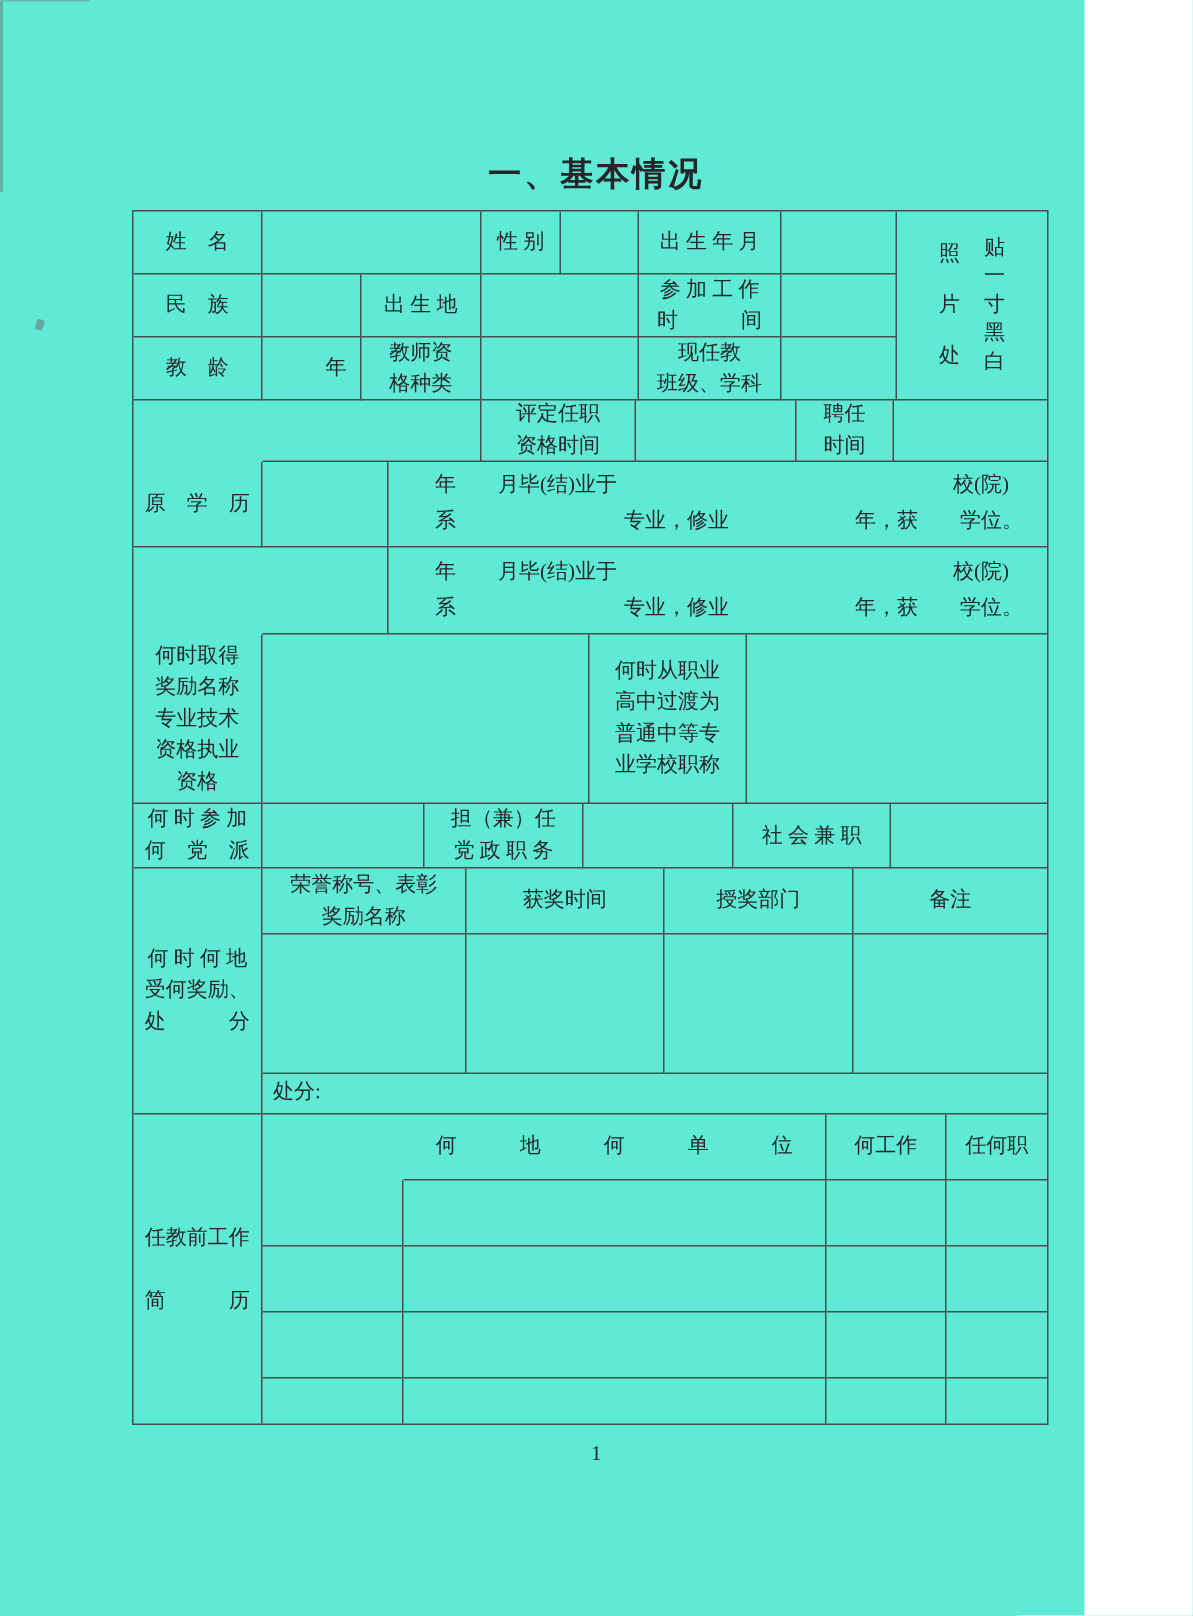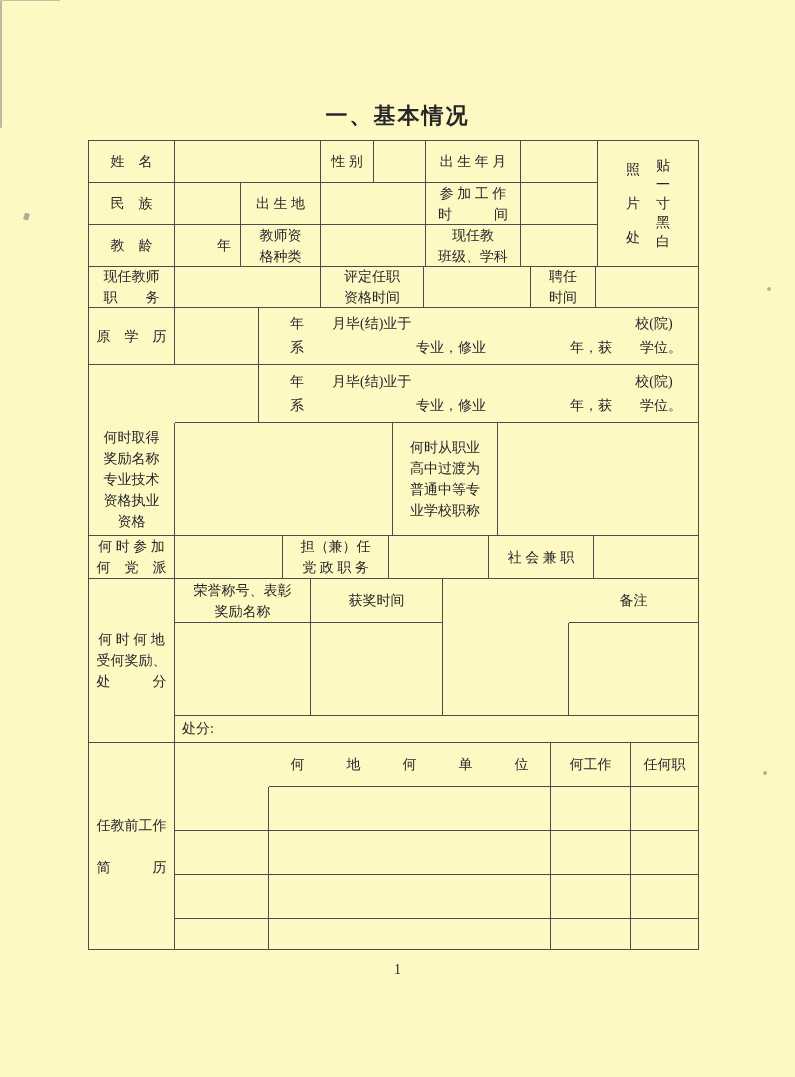--- a/index.html
+++ b/index.html
@@ -1,16 +1,16 @@
 <!DOCTYPE html>
 <html><head>
 <meta charset="utf-8">
 <style>
   html,body{margin:0;padding:0;background:#ffffff;}
-  #page{position:relative;width:795px;height:1077px;background:#fef9c3;overflow:hidden;
+  #page{position:relative;width:723px;height:1077px;background:#5eead4;overflow:hidden;
         font-family:"Liberation Serif","DejaVu Serif",serif;color:#26262a;}
   #title{position:absolute;left:0;top:101px;width:795px;text-align:center;
          font-size:22px;font-weight:bold;letter-spacing:2px;}
   #tbl{position:absolute;left:88px;top:140px;width:611px;height:810px;
        box-sizing:border-box;border:1.4px solid #4b4b52;font-family:Liberation Serif, serif;}
   .cell{position:absolute;box-sizing:border-box;
         border-right:1px solid #4b4b52;border-bottom:1px solid #4b4b52;
         display:flex;align-items:center;justify-content:center;
         text-align:center;white-space:pre-line;
         font-size:14px;line-height:1.5;overflow:hidden;}
@@ -60,22 +60,20 @@
 
     <div class="cell" style="left:0;top:84px;width:86px;height:42px">教　龄</div>
     <div class="cell" style="left:86px;top:84px;width:66px;height:42px;justify-content:flex-end;text-align:right;padding-right:9px">年</div>
     <div class="cell" style="left:152px;top:84px;width:80px;height:42px">教师资
 格种类</div>
     <div class="cell" style="left:232px;top:84px;width:105px;height:42px"></div>
     <div class="cell" style="left:337px;top:84px;width:95px;height:42px">现任教
 班级、学科</div>
     <div class="cell" style="left:432px;top:84px;width:77px;height:42px"></div>
 
-    <div class="cell" style="left:0;top:126px;width:86px;height:41px">现任教师
-职　　务</div>
     <div class="cell" style="left:86px;top:126px;width:146px;height:41px"></div>
     <div class="cell" style="left:232px;top:126px;width:103px;height:41px">评定任职
 资格时间</div>
     <div class="cell" style="left:335px;top:126px;width:107px;height:41px"></div>
     <div class="cell" style="left:442px;top:126px;width:65px;height:41px">聘任
 时间</div>
     <div class="cell no-br" style="left:507px;top:126px;width:102px;height:41px"></div>
 
     <div class="cell" style="left:0;top:167px;width:86px;height:57px">原　学　历</div>
     <div class="cell" style="left:86px;top:167px;width:84px;height:57px"></div>
@@ -106,20 +104,21 @@
     <div class="cell" style="left:300px;top:395px;width:100px;height:43px"></div>
     <div class="cell" style="left:400px;top:395px;width:105px;height:43px">社 会 兼 职</div>
     <div class="cell no-br" style="left:505px;top:395px;width:104px;height:43px"></div>
 
     <div class="cell" style="left:0;top:438px;width:86px;height:164px">何 时 何 地
 受何奖励、
 处　　　分</div>
     <div class="cell" style="left:86px;top:438px;width:136px;height:44px">荣誉称号、表彰
 奖励名称</div>
     <div class="cell" style="left:222px;top:438px;width:132px;height:44px">获奖时间</div>
+    <div class="cell" style="left:354px;top:438px;width:126px;height:44px">授奖部门</div>
     <div class="cell no-br" style="left:480px;top:438px;width:129px;height:44px">备注</div>
     <div class="cell" style="left:86px;top:482px;width:136px;height:93px"></div>
     <div class="cell" style="left:222px;top:482px;width:132px;height:93px"></div>
     <div class="cell" style="left:354px;top:482px;width:126px;height:93px"></div>
     <div class="cell no-br" style="left:480px;top:482px;width:129px;height:93px"></div>
     <div class="cell no-br left" style="left:86px;top:575px;width:523px;height:27px;padding-left:7px;align-items:center">处分:</div>
 
     <div class="cell no-bb" style="left:0;top:602px;width:86px;height:206px">任教前工作
 
 简　　　历</div>

